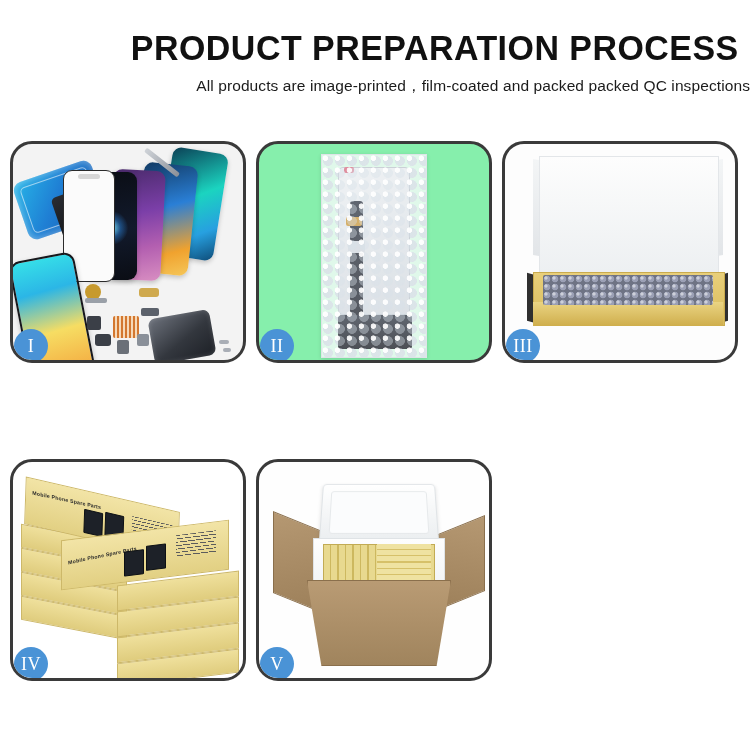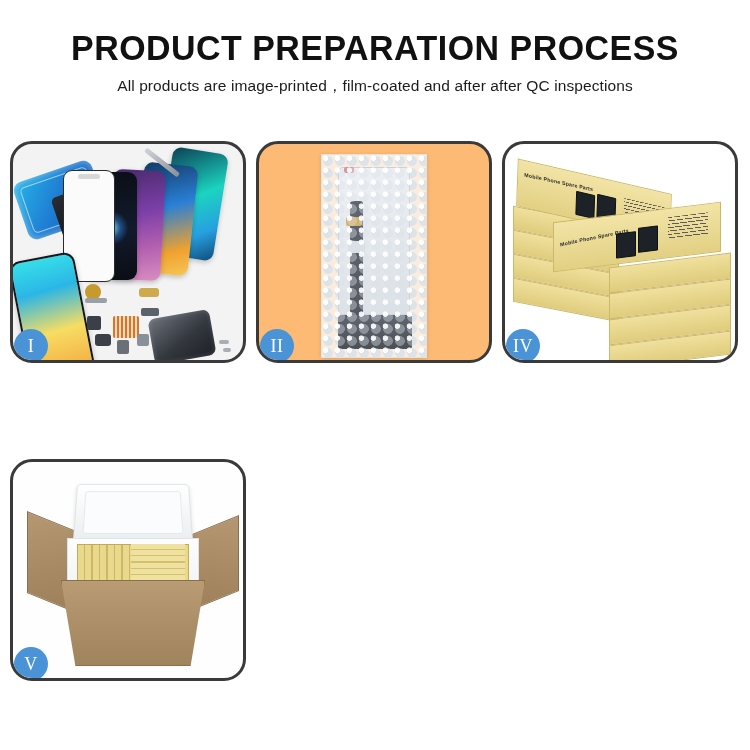--- a/index.html
+++ b/index.html
@@ -5,21 +5,21 @@
   html,body{margin:0;padding:0;}
   body{
     width:750px;height:750px;
     background:#ffffff;
     font-family:"Liberation Sans", sans-serif;
     overflow:hidden;
   }
   .page{position:relative;width:750px;height:750px;box-sizing:border-box;}
 
   
-  .header{padding-top:30px;text-align:center;}
+  .header{padding-top:30px;text-align:right;}
   .title{
     font-family:"Liberation Sans", sans-serif;
     font-size:35px;
     font-weight:700;
     letter-spacing:0.5px;
     color:#111111;
     line-height:1.05;
     transform:scaleX(0.97);
     white-space:nowrap;
   }
@@ -130,21 +130,21 @@
     border-radius:7px;transform:rotate(-10deg);
     box-shadow:inset 0 0 5px rgba(255,255,255,.18);
   }
   .p1 .tweezer{
     position:absolute;left:128px;top:16px;width:42px;height:5px;
     background:linear-gradient(90deg,#cfd3d8,#8b9098);
     transform:rotate(38deg);border-radius:2px;
   }
 
   
-  .p2{background:#fdba74;}
+  .p2{background:#86efac;}
   .p2 .bag{
     position:absolute;left:62px;top:10px;width:104px;height:202px;
     background:
       radial-gradient(circle at 30% 30%, rgba(255,255,255,.95) 0 2.2px, rgba(0,0,0,0) 2.6px),
       repeating-radial-gradient(circle at 6px 6px, rgba(215,222,228,.95) 0 4.6px, rgba(246,249,251,.7) 5.2px 12px);
     background-size:12px 12px, 12px 12px;
     border:1px solid #dfe4e8;
     box-shadow:0 1px 4px rgba(0,0,0,.12);
   }
   .p2 .screen{
@@ -291,21 +291,21 @@
   .p6 .tapeA{position:absolute;left:50px;top:96px;width:14px;height:14px;background:#b59a74;}
   .p6 .tapeB{position:absolute;left:52px;top:156px;width:14px;height:12px;background:#ad9069;}
 </style>
 </head>
 <body>
 
 <div class="page">
 
   <div class="header">
     <div class="title">PRODUCT PREPARATION PROCESS</div>
-    <div class="subtitle">All products are image-printed，film-coated and after after QC inspections</div>
+    <div class="subtitle">All products are image-printed，film-coated and packed packed QC inspections</div>
   </div>
 
   <div class="grid">
 
     <div class="cell">
       <div class="panel p1">
         <div class="stage">
           <div class="film"></div>
           <div class="filmchip"></div>
           <div class="ph ph4"></div>
@@ -348,20 +348,35 @@
             <div class="conn" style="left:20px;top:176px;width:13px;height:16px;"></div>
             <div class="conn" style="left:70px;top:172px;width:12px;height:18px;"></div>
             <div class="bp" style="position:absolute;left:16px;top:160px;width:74px;height:34px;background:linear-gradient(180deg,#2b3340,#11151d);border-radius:3px;"></div>
             <div class="overlay"></div>
           </div>
         </div>
         <div class="badge">II</div>
       </div>
     </div>
 
+    <div class="cell">
+      <div class="panel p3">
+        <div class="stage">
+          <div class="lidflapL"></div>
+          <div class="lidflapR"></div>
+          <div class="lid"></div>
+          <div class="edgeL"></div>
+          <div class="edgeR"></div>
+          <div class="tray"></div>
+          <div class="trayfront"></div>
+          <div class="bubbles"></div>
+        </div>
+        <div class="badge">III</div>
+      </div>
+    </div>
 
     <div class="cell">
       <div class="panel p4">
         <div class="stage">
           <div class="stack">
 
             <div class="bx" style="left:0px;top:48px;width:104px;height:22px;transform:skewY(11deg);"></div>
             <div class="bx" style="left:0px;top:72px;width:104px;height:22px;transform:skewY(11deg);"></div>
             <div class="bx" style="left:0px;top:96px;width:104px;height:22px;transform:skewY(11deg);"></div>
             <div class="bx" style="left:0px;top:120px;width:104px;height:22px;transform:skewY(11deg);"></div>

